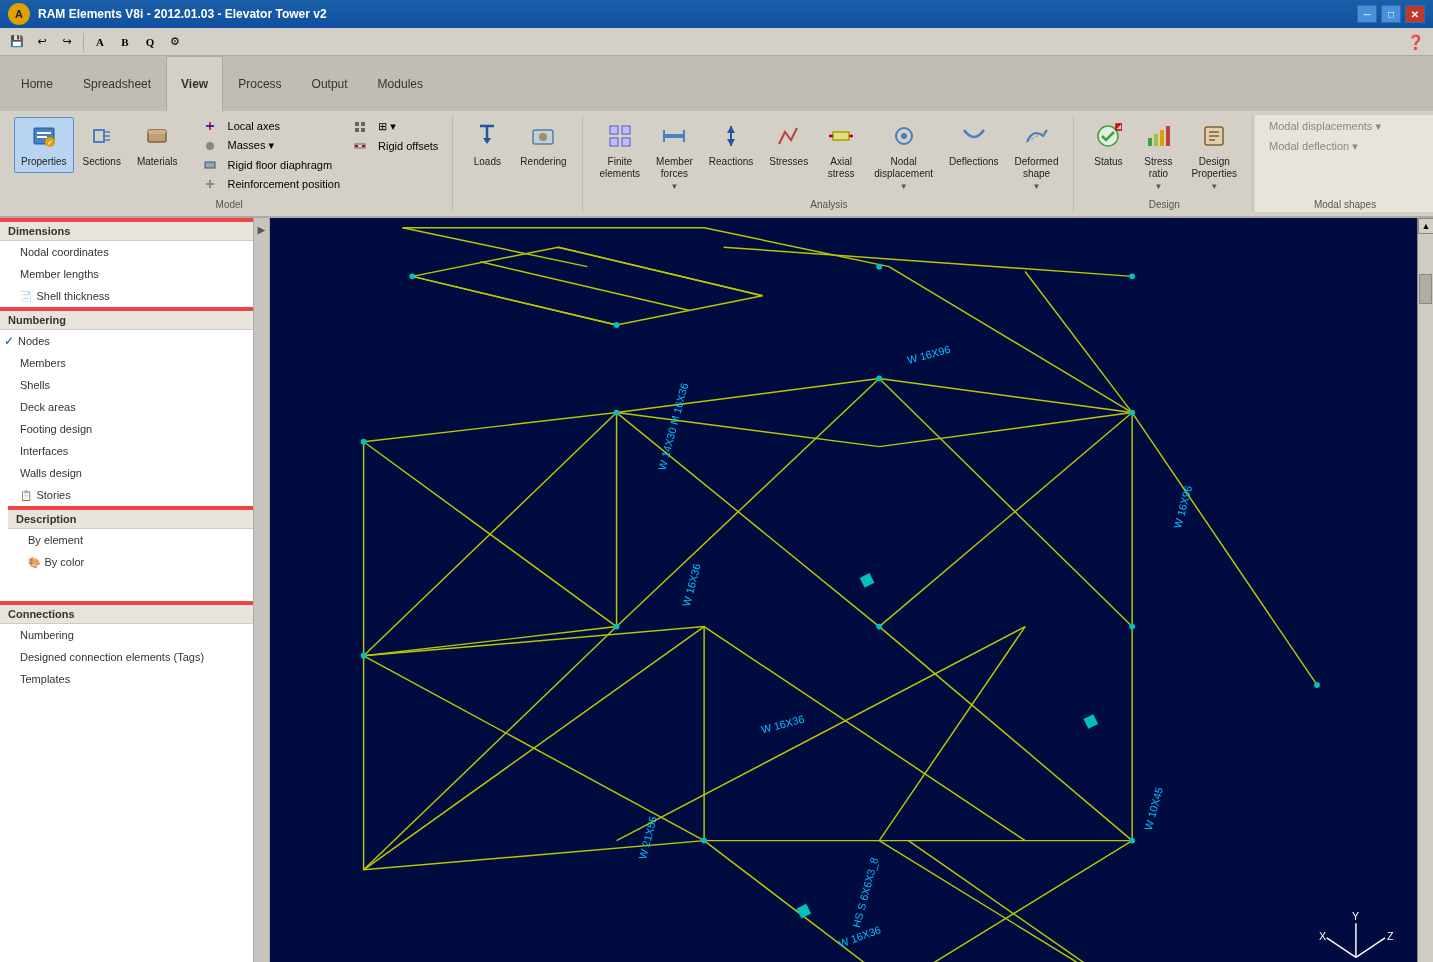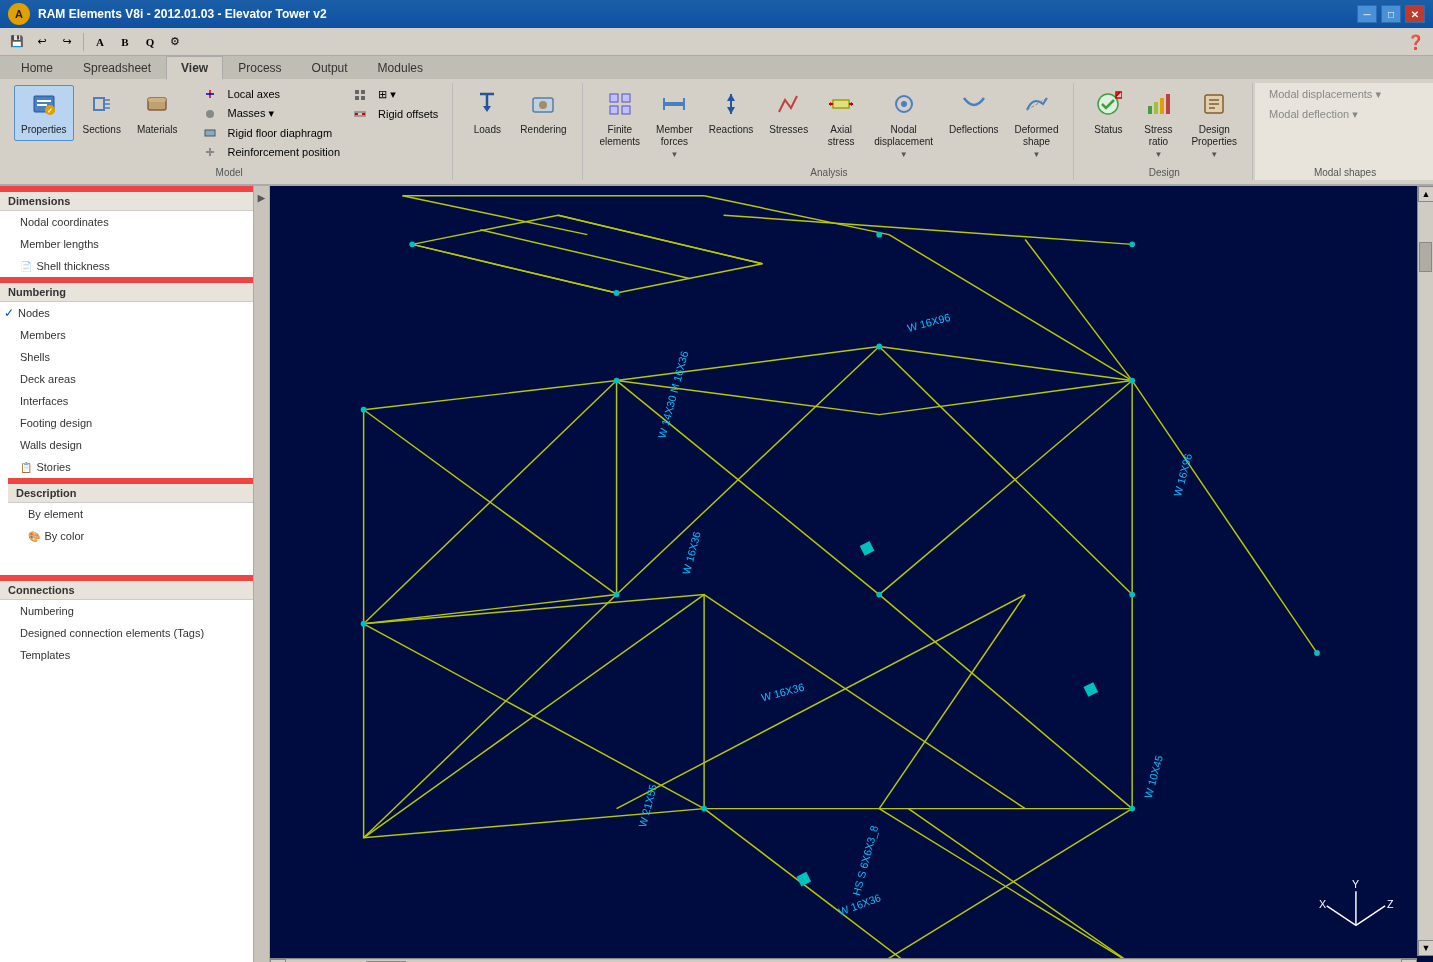--- a/index.html
+++ b/index.html
@@ -39,21 +39,21 @@
     #ribbon {
       background: #d4d0c8;
       border-bottom: 2px solid #aaa;
     }
     #ribbon-tabs {
       display: flex;
       padding: 0 6px;
       background: #c0bdb5;
     }
     .ribbon-tab {
-      padding: 4px 14px;
+      padding: 20px 14px;
       font-size: 12px;
       cursor: pointer;
       border: 1px solid transparent;
       border-bottom: none;
       color: #333;
       text-align: right;
     }
     .ribbon-tab.active {
       background: #d4d0c8;
       border-color: #aaa;
@@ -135,21 +135,21 @@
       overflow-y: auto;
       position: relative;
     }
     .panel-section-header {
       background: #e8e4dc;
       padding: 3px 8px;
       font-weight: bold;
       font-size: 11px;
       color: #333;
       border-bottom: 1px solid #ccc;
-      border-top: 6px solid #ef4444;
+      border-top: 4px solid #ef4444;
     }
     .panel-item {
       display: flex;
       align-items: center;
       padding: 2px 8px 2px 20px;
       font-size: 11px;
       color: #333;
       cursor: pointer;
       height: 22px;
     }
@@ -505,24 +505,24 @@
       <div class="panel-item">
         <span>Members</span>
       </div>
       <div class="panel-item">
         <span>Shells</span>
       </div>
       <div class="panel-item">
         <span>Deck areas</span>
       </div>
       <div class="panel-item">
+        <span>Footing design</span>
+      </div>
+      <div class="panel-item">
         <span>Interfaces</span>
-      </div>
-      <div class="panel-item">
-        <span>Footing design</span>
       </div>
       <div class="panel-item">
         <span>Walls design</span>
       </div>
       <div class="panel-item">
         <span style="margin-right:4px; font-size:10px;">📋</span>
         <span>Stories</span>
       </div>
     </div>
     <div style="position:relative;margin-left:8px;">

